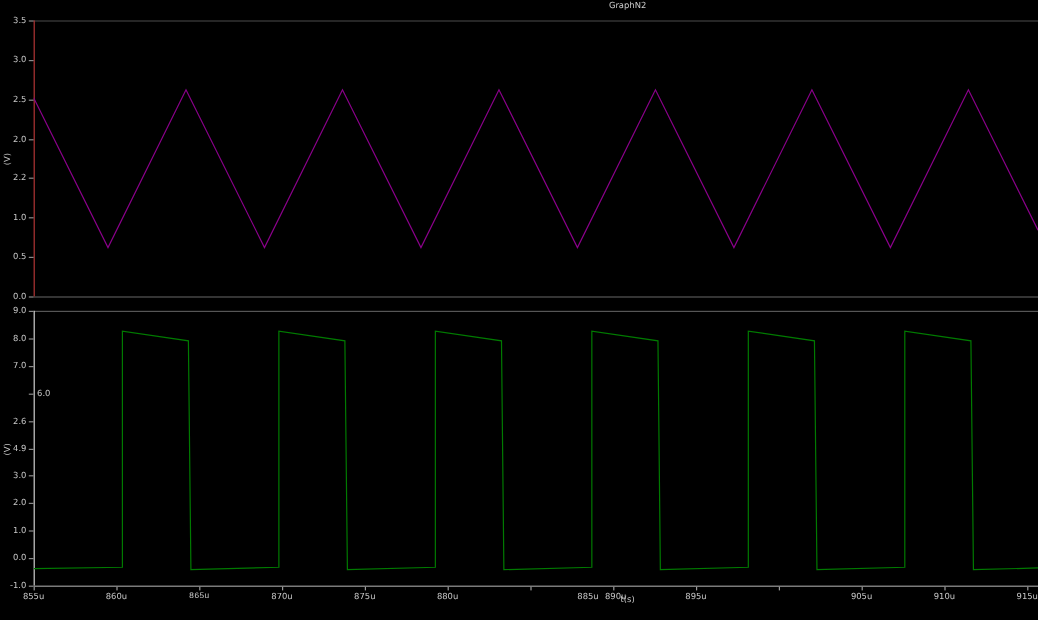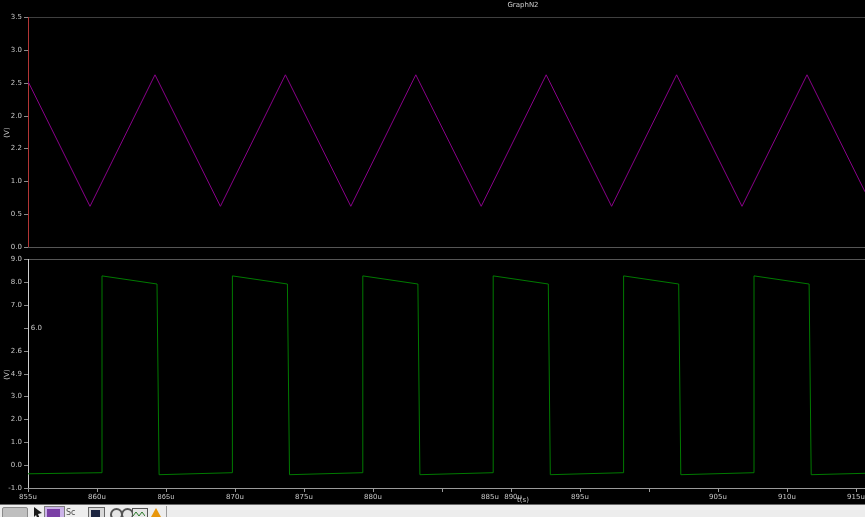--- a/index.html
+++ b/index.html
@@ -31,42 +31,20 @@
 </style>
 </head>
 <body>
 
 <div id="stage">
 
   <div class="lbl title" style="left:523px;top:1px;transform:translateX(-50%);">GraphN2</div>
 
   <div class="lbl" style="left:523px;top:496px;transform:translateX(-50%);">t(s)</div>
 
-  <div class="toolbar">
-    <div class="tb-left"></div>
-    <svg class="tb-cursor" width="10" height="14" viewBox="0 0 10 14">
-      <polygon points="1,0 9,6 5,7 7,12 5,13 3,8 1,10" fill="#1a1a1a"></polygon>
-    </svg>
-    <div class="tb-active">
-      <div class="tb-active-inner"></div>
-    </div>
-    <span class="tb-text">Sc</span>
-    <div class="tb-display">
-      <div class="tb-screen"></div>
-    </div>
-    <div class="tb-circle" style="left:110px"></div>
-    <div class="tb-circle" style="left:121px"></div>
-    <div class="tb-wave">
-      <svg width="12" height="8" style="left:0;top:1px" viewBox="0 0 12 8">
-        <polyline points="0,6 3,2 6,6 9,2 12,6" fill="none" stroke="#2a7a2a" stroke-width="1"></polyline>
-      </svg>
-    </div>
-    <div class="tb-warning"></div>
-    <div class="tb-sep"></div>
-  </div>
 
 <div class="hline" style="left: 28px; top: 17px; width: 837px; height: 1px; background: rgb(63, 63, 63);"></div>
     <div class="hline" style="left: 28px; top: 247px; width: 837px; height: 1px; background: rgb(86, 86, 86);"></div>
     <div class="vline" style="left: 28px; top: 17px; width: 1px; height: 230px; background: rgb(178, 53, 53);"></div>
     <div class="plot-area" style="left: 28px; top: 17px; width: 837px; height: 230px;">
       <svg width="837" height="230">
         <polyline points="0.0,64.4 62.0,189.3 127.0,57.8 192.4,189.3 257.4,57.8 322.8,189.3 387.8,57.8 453.2,189.3 518.2,57.8 583.6,189.3 648.6,57.8 714.0,189.3 779.0,57.8 837.0,174.8" fill="none" stroke="#8a008a" stroke-width="1"></polyline>
       </svg>
     </div>
     <div class="tick" style="left: 24px; top: 17px; width: 4px; height: 1px; background: rgb(138, 138, 138);"></div>

